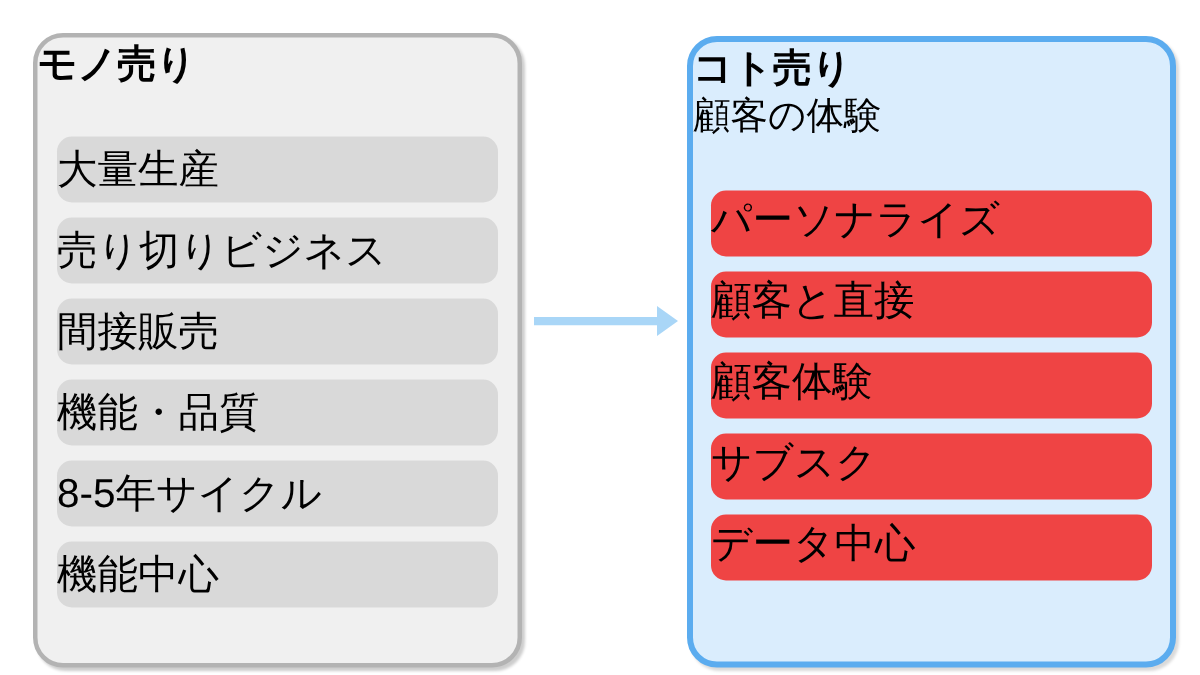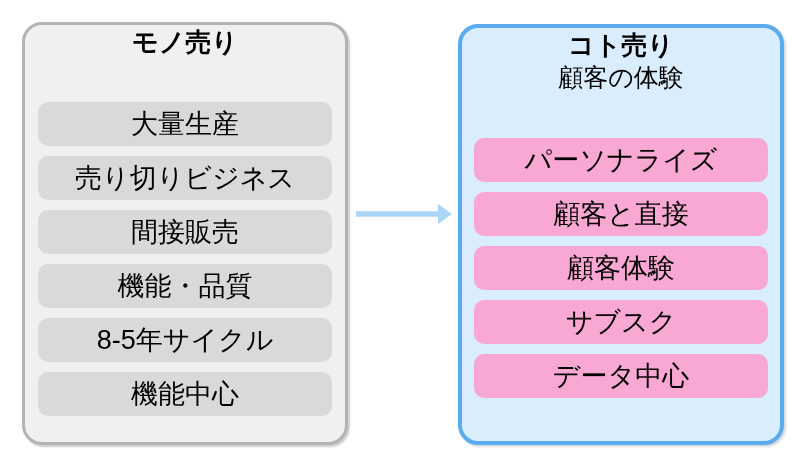--- a/index.html
+++ b/index.html
@@ -15,21 +15,20 @@
   .canvas {
     position: relative;
     width: 800px;
     height: 450px;
     background: #ffffff;
   }
   .panel {
     position: absolute;
     box-sizing: border-box;
     border-radius: 20px;
-    text-align: center;
   }
   .panel.left {
     left: 22px;
     top: 22px;
     width: 326px;
     height: 423px;
     background: #F0F0F0;
     border: 3px solid #B3B3B3;
     box-shadow: 2px 2px 2px rgba(0,0,0,0.20);
   }
@@ -46,34 +45,34 @@
     margin: 1px 0 0 0;
     font-size: 26px;
     font-weight: bold;
     line-height: 32px;
   }
   .panel-subtitle {
     font-size: 25px;
     line-height: 33px;
   }
   .items {
-    margin-top: 44px;
+    margin-top: 33px;
   }
   .item {
     width: 294px;
     height: 44px;
     line-height: 44px;
     margin: 0 auto 10px auto;
     border-radius: 10px;
     font-size: 27px;
     white-space: nowrap;
     overflow: hidden;
   }
   .panel.left .item { background: #D9D9D9; }
-  .panel.right .item { background: #f9a8d4; }
+  .panel.right .item { background: #ef4444; font-family: Liberation Mono, monospace; }
   .arrow {
     position: absolute;
     left: 355px;
     top: 200px;
     width: 98px;
     height: 28px;
   }
 </style>
 </head>
 <body>

